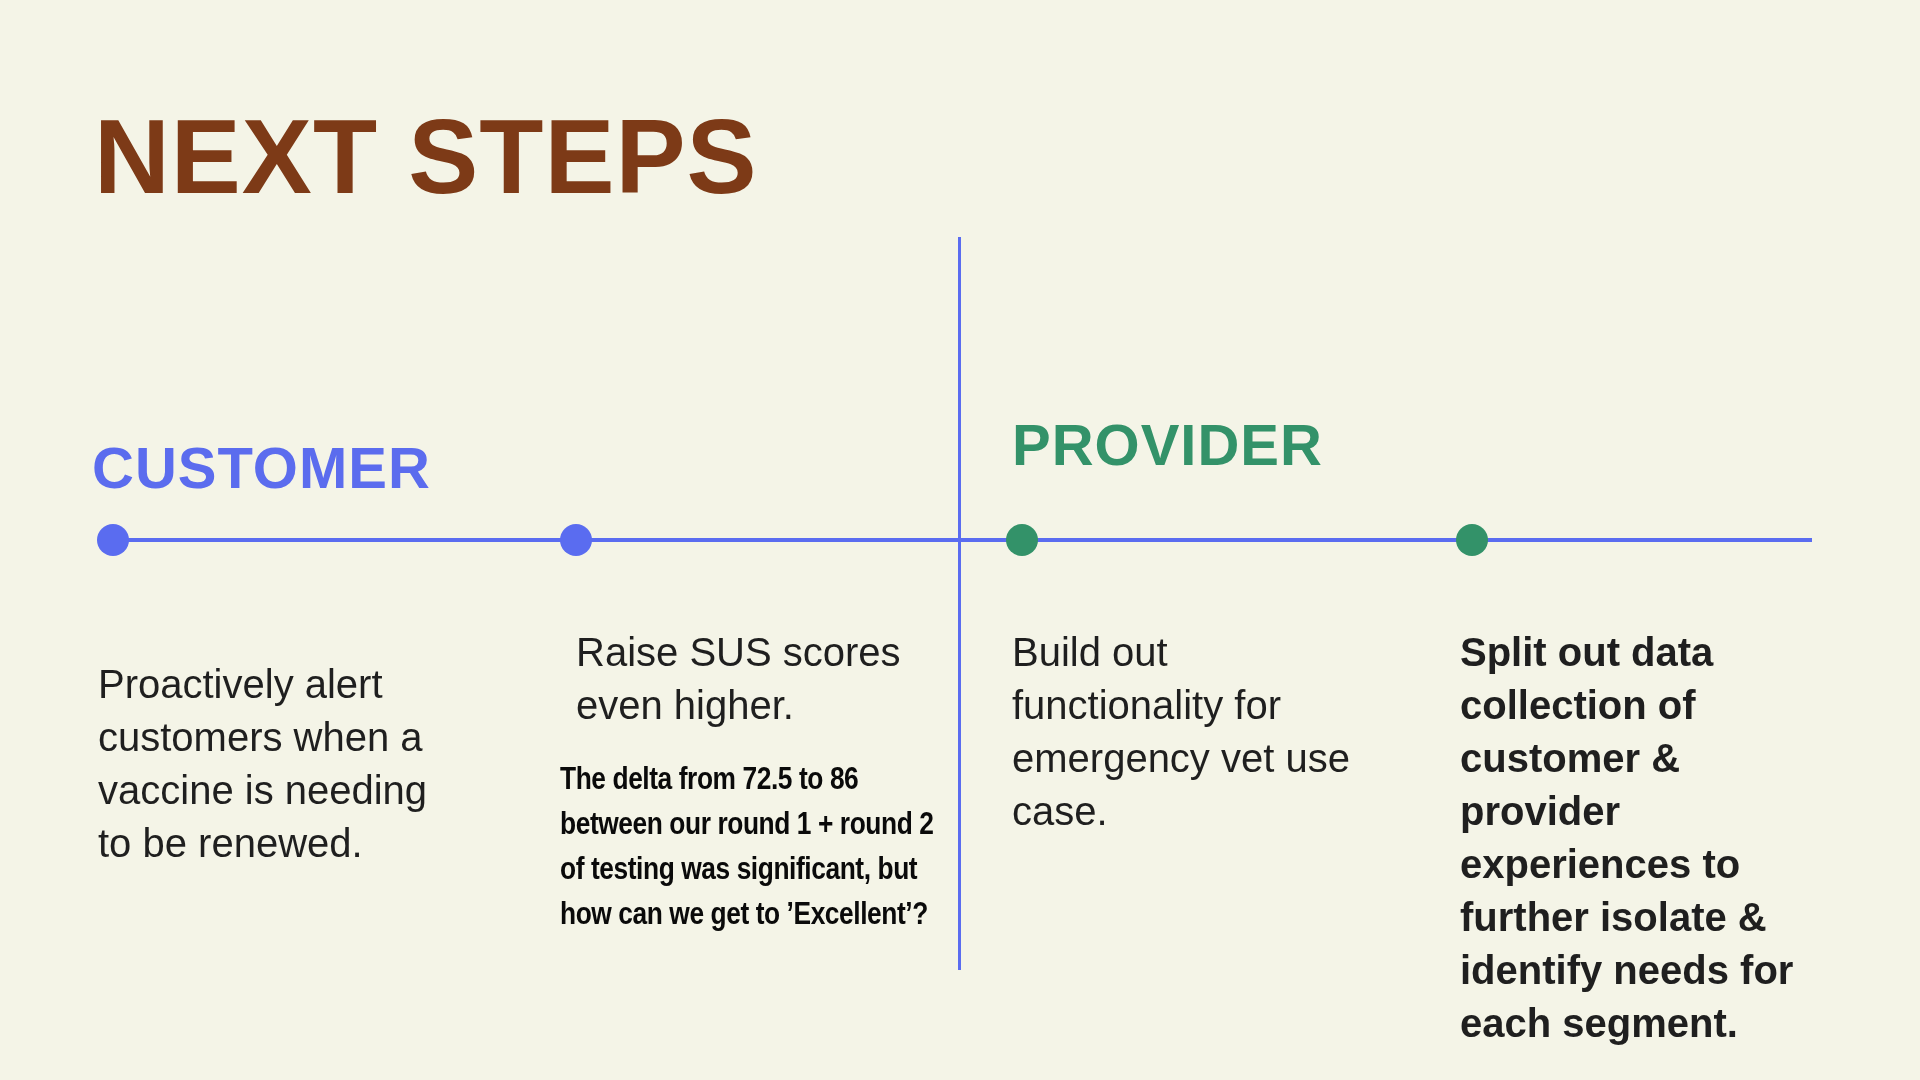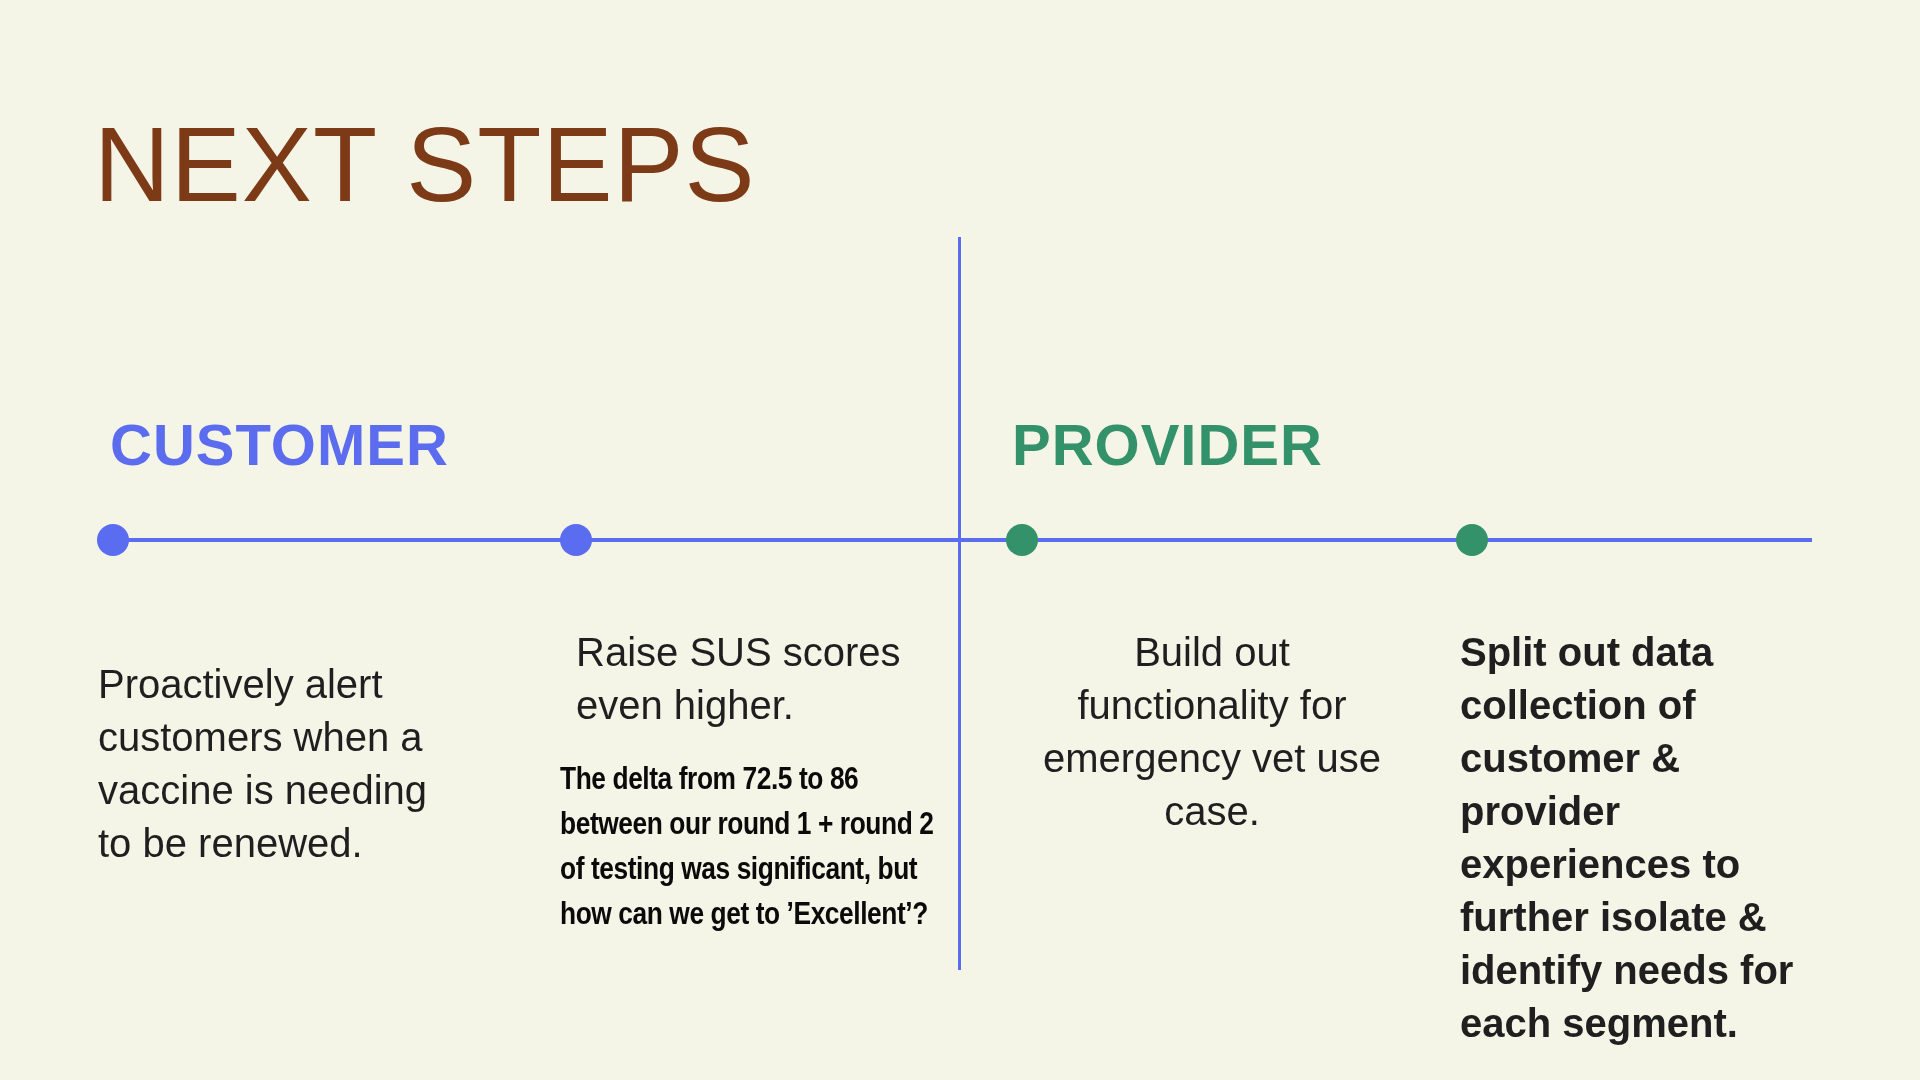--- a/index.html
+++ b/index.html
@@ -14,60 +14,60 @@
   *{margin:0;padding:0;box-sizing:border-box;}
   html,body{width:1920px;height:1080px;}
   body{
     background:var(--background);
     font-family:"Liberation Sans", sans-serif;
     overflow:hidden;
   }
   .slide{position:relative;width:1920px;height:1080px;background:var(--background);}
 
   .title{
-    position:absolute;left:94px;top:112px;
-    font-size:105px;font-weight:normal;letter-spacing:1px;
+    position:absolute;left:94px;top:104px;
+    font-size:105px;font-weight:bold;letter-spacing:1px;
     color:var(--title-brown);line-height:1;white-space:nowrap;
   }
 
   .v-line{
     position:absolute;left:958px;top:237px;width:3px;height:733px;
     background:var(--timeline-blue);
   }
   .h-line{
     position:absolute;left:100px;top:538px;width:1712px;height:4px;
     background:var(--timeline-blue);
   }
 
   .heading{
     position:absolute;top:416px;
     font-size:58px;font-weight:bold;letter-spacing:1px;line-height:1;
     white-space:nowrap;
   }
-  .heading.customer{left:110px;color:var(--customer-blue);}
+  .heading.customer{left:92px;color:var(--customer-blue);margin-top:23px;}
   .heading.provider{left:1012px;color:var(--provider-green);}
 
   .dot{
     position:absolute;top:524px;width:32px;height:32px;border-radius:50%;
   }
   .dot.blue{background:var(--timeline-blue);}
   .dot.green{background:var(--provider-green);}
   .dot.d1{left:97px;}
   .dot.d2{left:560px;}
   .dot.d3{left:1006px;}
   .dot.d4{left:1456px;}
 
   .body-text{
     position:absolute;top:626px;
     font-size:40px;line-height:53px;color:var(--body-text);
     white-space:pre-line;
   }
   .col1{left:98px;width:400px;margin-top:32px;}
   .col2{left:560px;width:400px;margin-left:16px;}
-  .col3{left:1012px;width:400px;text-align:center;}
+  .col3{left:1012px;width:400px;}
   .col4{left:1460px;width:420px;font-weight:bold;}
 
   .note{
     position:absolute;left:560px;top:756px;width:440px;
     font-size:31px;line-height:45px;font-weight:bold;
     color:var(--note-text);white-space:pre-line;
     transform:scaleX(0.85);transform-origin:left top;
     letter-spacing:-0.5px;
   }
 </style>

